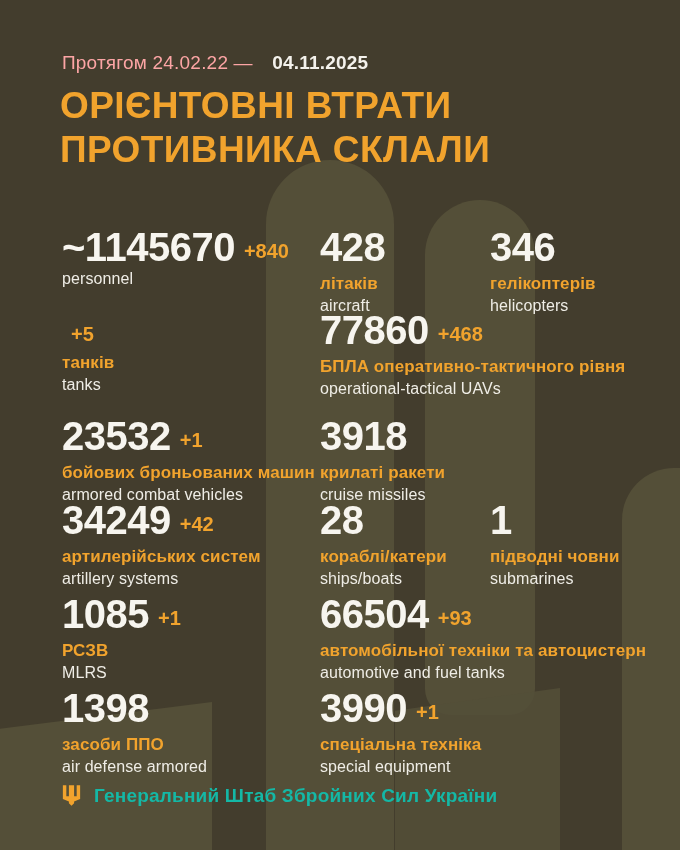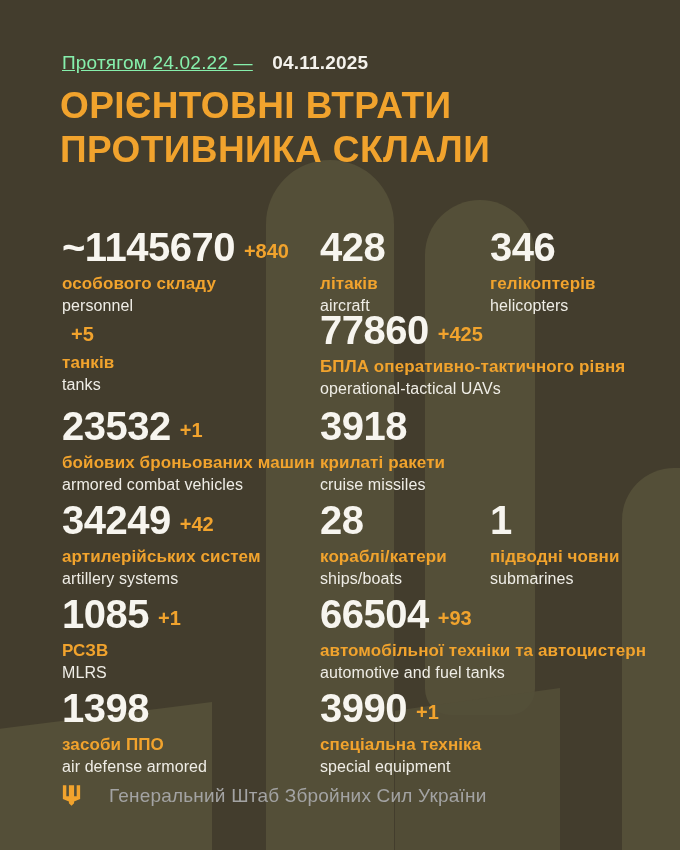--- a/index.html
+++ b/index.html
@@ -15,52 +15,52 @@
   .sil{position:absolute;background:#544f38;}
   .sil-center{left:266px;top:160px;width:128px;height:690px;border-radius:64px 64px 0 0;}
   .sil-right{left:425px;top:200px;width:110px;height:515px;border-radius:55px 55px 26px 26px;}
   .sil-base-left{left:0;top:702px;width:212px;height:148px;-webkit-clip-path:polygon(0 18%,100% 0,100% 100%,0 100%);clip-path:polygon(0 18%,100% 0,100% 100%,0 100%);}
   .sil-base-mid{left:395px;top:688px;width:165px;height:162px;-webkit-clip-path:polygon(0 14%,100% 0,100% 100%,0 100%);clip-path:polygon(0 14%,100% 0,100% 100%,0 100%);opacity:.85;}
   .sil-right-col{left:622px;top:468px;width:58px;height:382px;border-radius:52px 0 0 0;}
 
   .layer{position:absolute;inset:0;z-index:2;}
 
   .date-row{position:absolute;left:62px;top:52px;font-size:19px;letter-spacing:.2px;}
-  .date-row .period{color:#86efac;font-weight:500;text-decoration:underline;}
+  .date-row .period{color:#fca5a5;font-weight:500;}
   .date-row .date{color:#f4f2ec;font-weight:700;margin-left:14px;}
 
   .title{
     position:absolute;left:60px;top:84px;
     font-size:37px;line-height:1.2;font-weight:800;
     color:#f1a32d;letter-spacing:.4px;
   }
 
   .stat{position:absolute;}
   .c1{left:62px;}  .c2{left:320px;}  .c3{left:490px;}
-  .r1{top:227px;} .r2{top:310px;} .r3{top:406px;}
+  .r1{top:227px;} .r2{top:310px;} .r3{top:416px;}
   .r4{top:500px;} .r5{top:594px;} .r6{top:688px;}
 
   .num-row{display:flex;align-items:flex-start;}
   .num{
     font-size:40px;font-weight:800;line-height:1;
     color:#f7f5ef;letter-spacing:-.5px;
   }
   .delta{
     font-size:20px;font-weight:700;color:#f1a32d;
     margin:13px 0 0 9px;letter-spacing:0;
   }
   .uk{font-size:17px;font-weight:700;color:#f1a32d;margin-top:7px;letter-spacing:.1px;}
   .en{font-size:16px;font-weight:400;color:#efede6;margin-top:3px;letter-spacing:.1px;}
 
   .footer{
     position:absolute;left:62px;top:784px;
     display:flex;align-items:center;gap:13px;
   }
   .tryzub{width:19px;height:23px;display:block;}
-  .footer-text{font-size:19px;font-weight:400;color:#a3a3a3;letter-spacing:.2px;margin-left:15px;}
+  .footer-text{font-size:19px;font-weight:700;color:#14b8a6;letter-spacing:.2px;}
 </style>
 </head>
 <body>
 
 <div class="canvas">
 
   <div class="sil sil-center"></div>
   <div class="sil sil-right"></div>
   <div class="sil sil-base-left"></div>
   <div class="sil sil-base-mid"></div>
@@ -76,21 +76,20 @@
     <div class="title">
       <div>ОРІЄНТОВНІ ВТРАТИ</div>
       <div>ПРОТИВНИКА СКЛАЛИ</div>
     </div>
 
     <div class="stat c1 r1">
       <div class="num-row">
         <span class="num">~1145670</span>
         <span class="delta">+840</span>
       </div>
-      <div class="uk">особового складу</div>
       <div class="en">personnel</div>
     </div>
 
     <div class="stat c2 r1">
       <div class="num-row">
         <span class="num">428</span>
         <span class="delta"></span>
       </div>
       <div class="uk">літаків</div>
       <div class="en">aircraft</div>
@@ -109,21 +108,21 @@
       <div class="num-row">
         <span class="delta">+5</span>
       </div>
       <div class="uk">танків</div>
       <div class="en">tanks</div>
     </div>
 
     <div class="stat c2 r2">
       <div class="num-row">
         <span class="num">77860</span>
-        <span class="delta">+425</span>
+        <span class="delta">+468</span>
       </div>
       <div class="uk">БПЛА оперативно-тактичного рівня</div>
       <div class="en">operational-tactical UAVs</div>
     </div>
 
     <div class="stat c1 r3">
       <div class="num-row">
         <span class="num">23532</span>
         <span class="delta">+1</span>
       </div>

